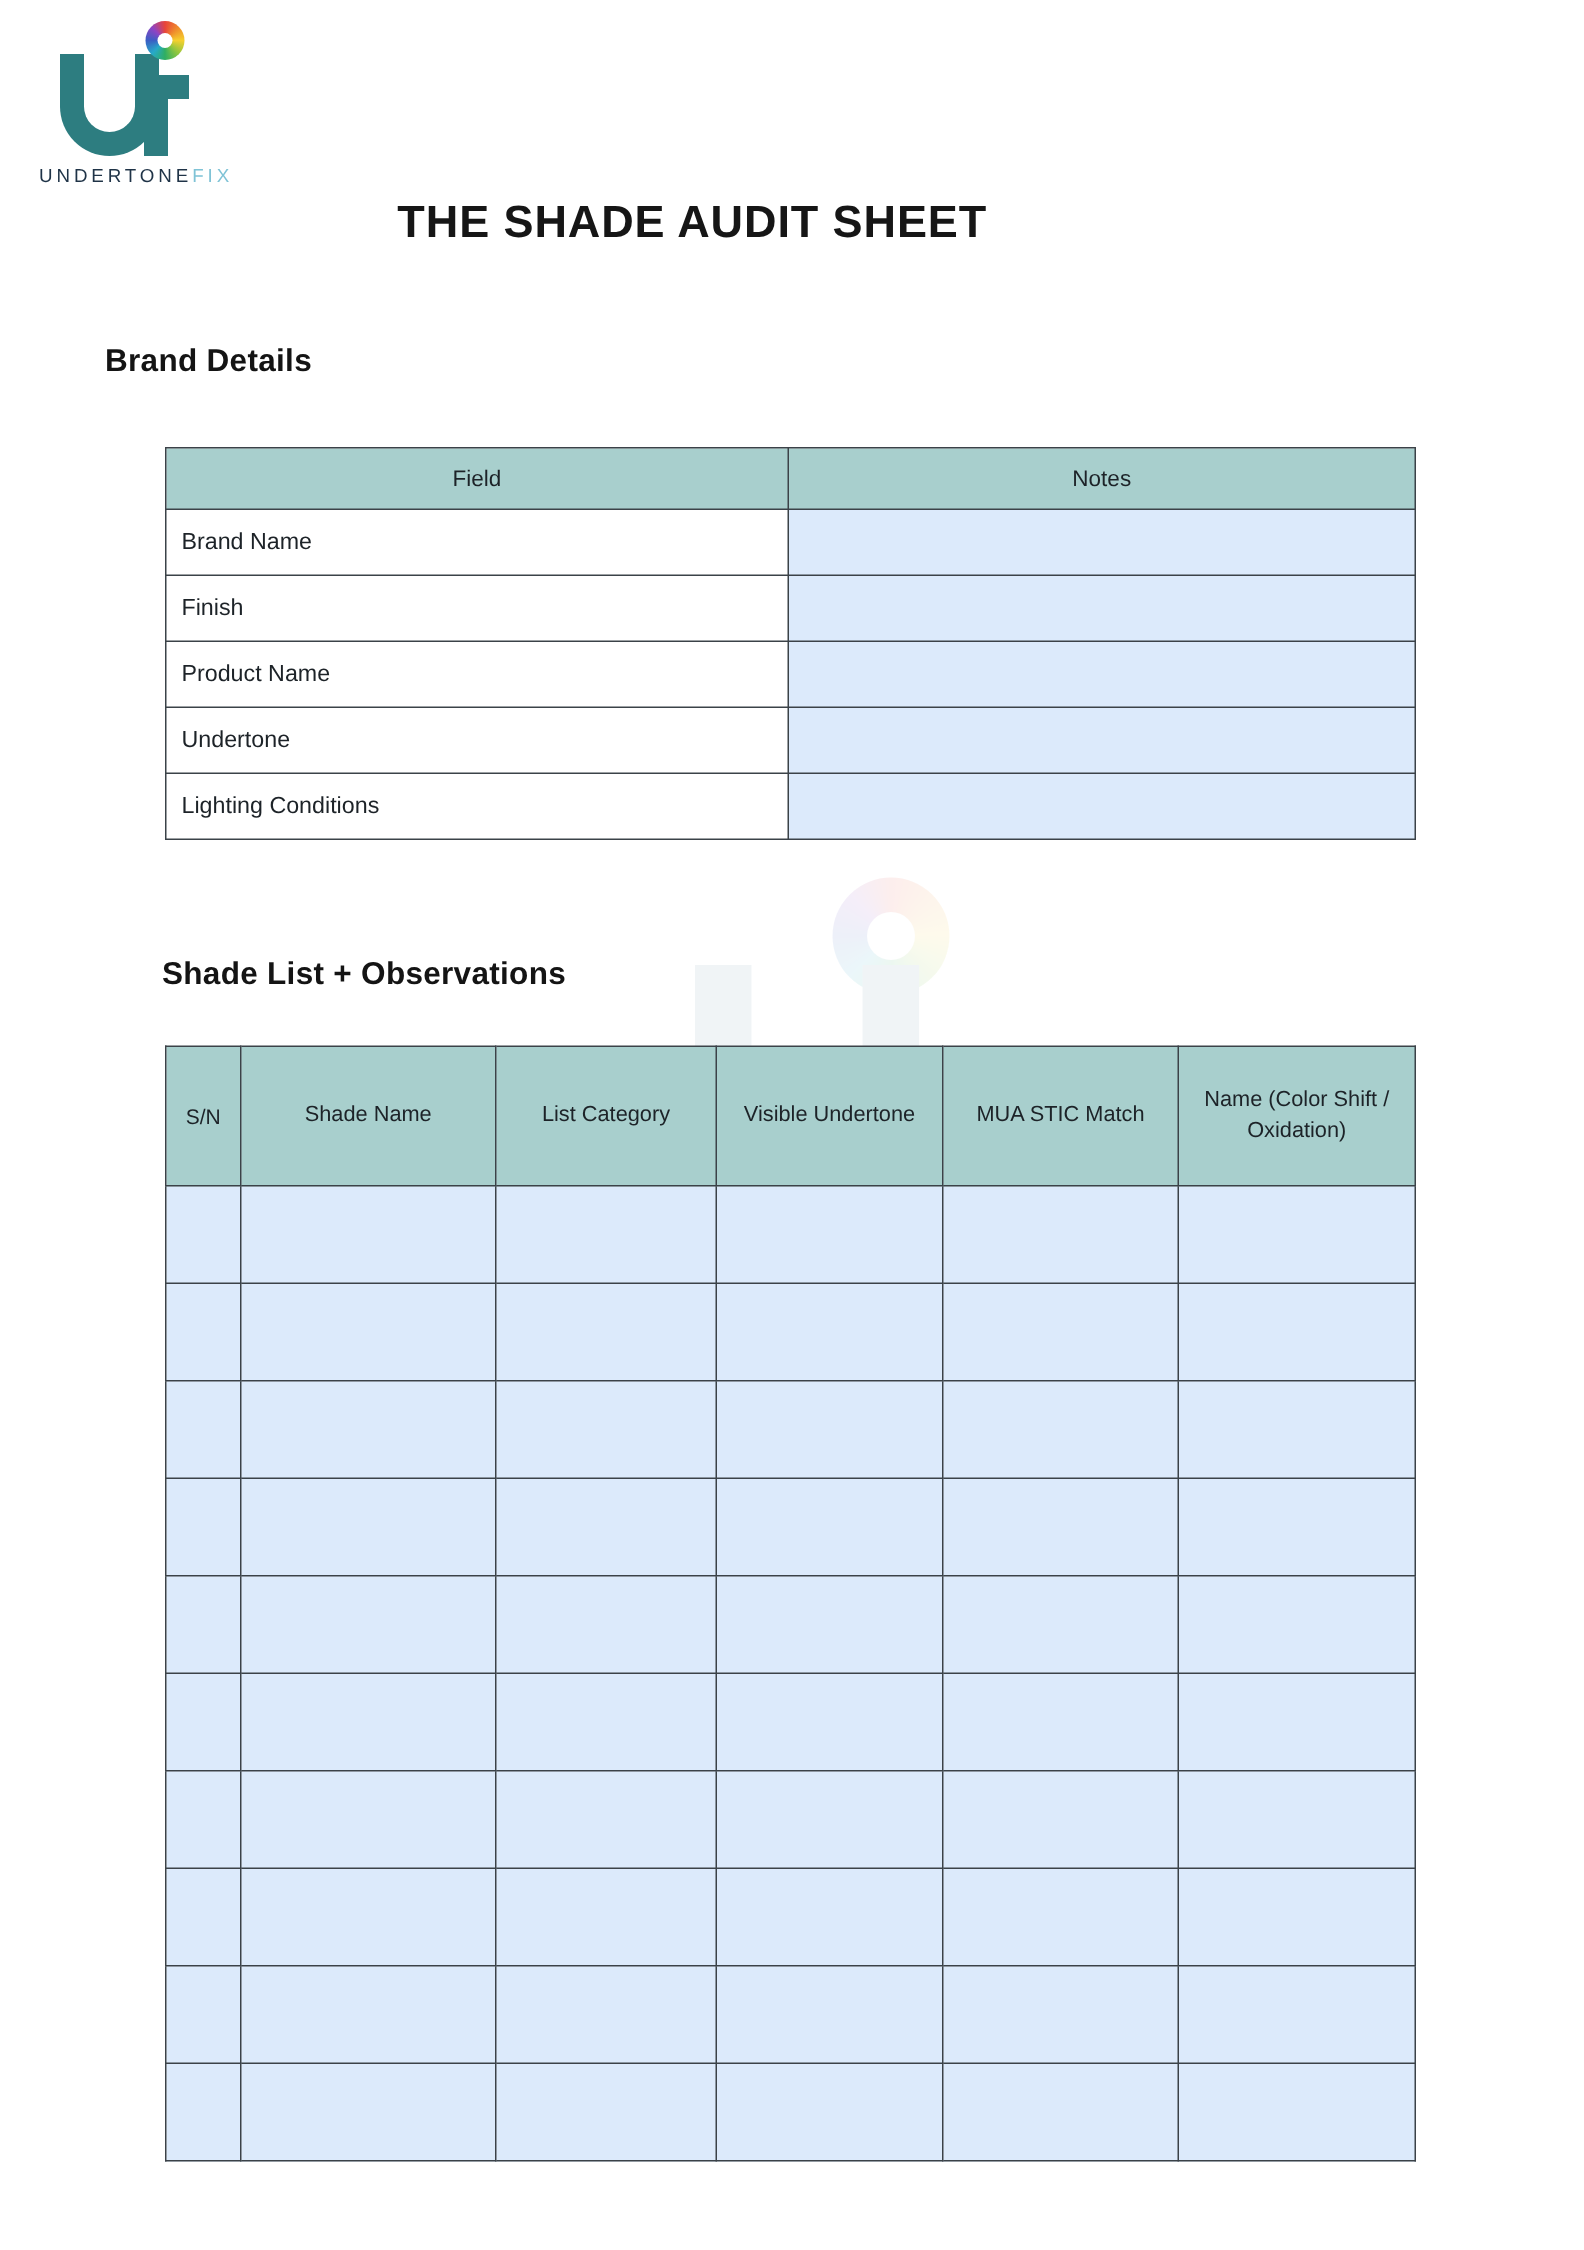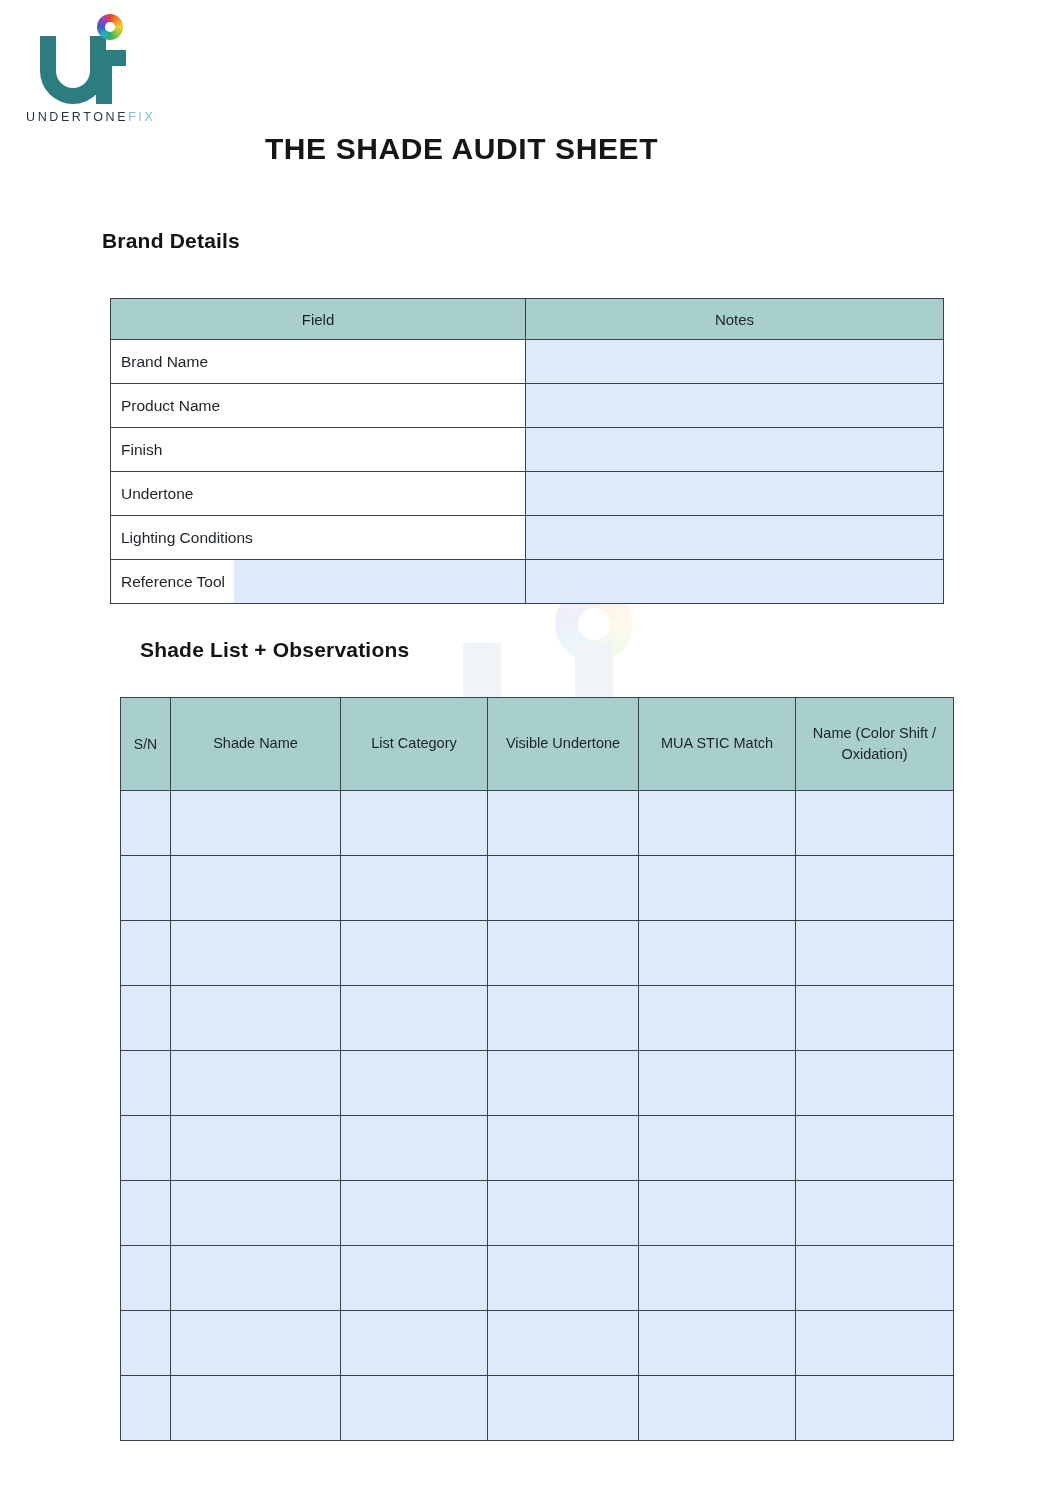--- a/index.html
+++ b/index.html
@@ -155,21 +155,20 @@
     z-index: 2;
   }
 
   
   .section-heading {
     position: absolute;
     font-weight: 800;
     color: #141414;
     z-index: 2;
     letter-spacing: 0.2px;
-    margin-left: 32px;
   }
   #heading-brand { left: 70px; top: 229px; font-size: 21px; }
   #heading-shades { left: 108px; top: 638px; font-size: 21px; }
 
   
   .tbl {
     position: absolute;
     border-collapse: collapse;
     table-layout: fixed;
     z-index: 2;
@@ -208,21 +207,21 @@
     background: #dceafb;
     height: 43px;
   }
   
   #table-brand tr.row-ref td.field-cell {
     background: linear-gradient(to right, #ffffff 0px, #ffffff 122px, #dceafb 122px, #dceafb 100%);
   }
 
   
   #table-shades {
-    left: 120px;
+    left: 110px;
     top: 697px;
     width: 833px;
   }
   #table-shades th {
     background: #a8cfcd;
     height: 88px;
     text-align: center;
     font-size: 14.5px;
     line-height: 1.45;
     color: #1d2328;
@@ -270,37 +269,33 @@
         <th>Field</th>
         <th>Notes</th>
       </tr>
     </thead>
     <tbody>
       <tr>
         <td class="field-cell">Brand Name</td>
         <td class="notes-cell"></td>
       </tr>
       <tr>
+        <td class="field-cell">Finish</td>
+        <td class="notes-cell"></td>
+      </tr>
+      <tr>
         <td class="field-cell">Product Name</td>
         <td class="notes-cell"></td>
       </tr>
       <tr>
-        <td class="field-cell">Finish</td>
-        <td class="notes-cell"></td>
-      </tr>
-      <tr>
         <td class="field-cell">Undertone</td>
         <td class="notes-cell"></td>
       </tr>
       <tr>
         <td class="field-cell">Lighting Conditions</td>
-        <td class="notes-cell"></td>
-      </tr>
-      <tr class="row-ref">
-        <td class="field-cell">Reference Tool</td>
         <td class="notes-cell"></td>
       </tr>
     </tbody>
   </table>
 
   <div class="section-heading" id="heading-shades">Shade List + Observations</div>
 
   <table class="tbl" id="table-shades">
     <colgroup>
       <col style="width:50px">

